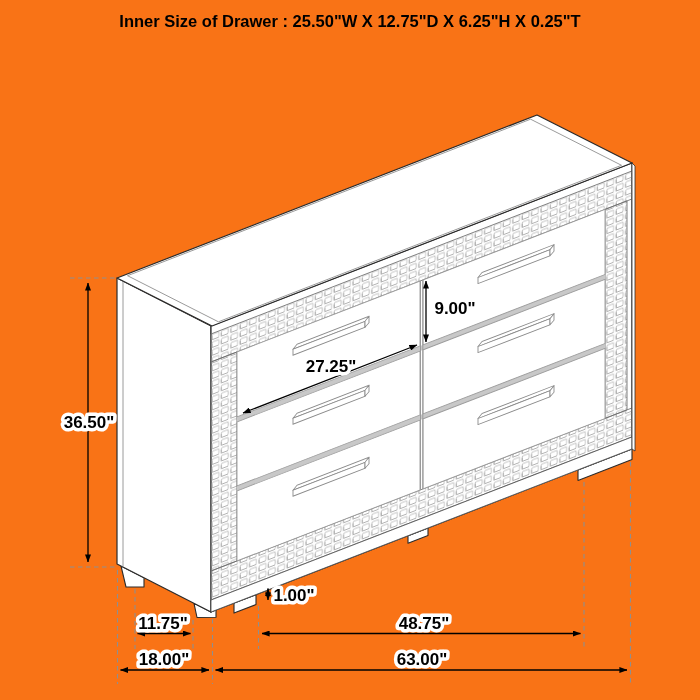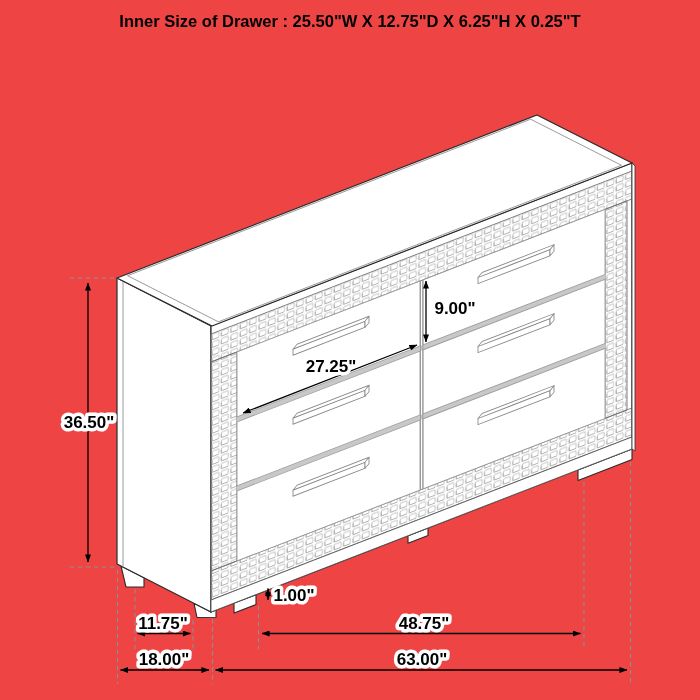--- a/index.html
+++ b/index.html
@@ -1,16 +1,16 @@
 <!DOCTYPE html>
 <html><head>
 <meta charset="utf-8">
 <style>
   html,body{margin:0;padding:0;background:#fff;}
-  .canvas{position:relative;width:700px;height:700px;background:#ef4444;overflow:hidden;
+  .canvas{position:relative;width:700px;height:700px;background:#f97316;overflow:hidden;
           font-family:"Liberation Sans",sans-serif;}
   svg{display:block;}
   text{font-family:"Liberation Sans",sans-serif;font-weight:bold;fill:#000;}
   .title-text{font-size:16.5px;}
   .dim-text{font-size:17px;}
   .halo{paint-order:stroke;stroke:#ffffff;stroke-width:7px;stroke-linejoin:round;}
 </style>
 </head>
 <body>
 

